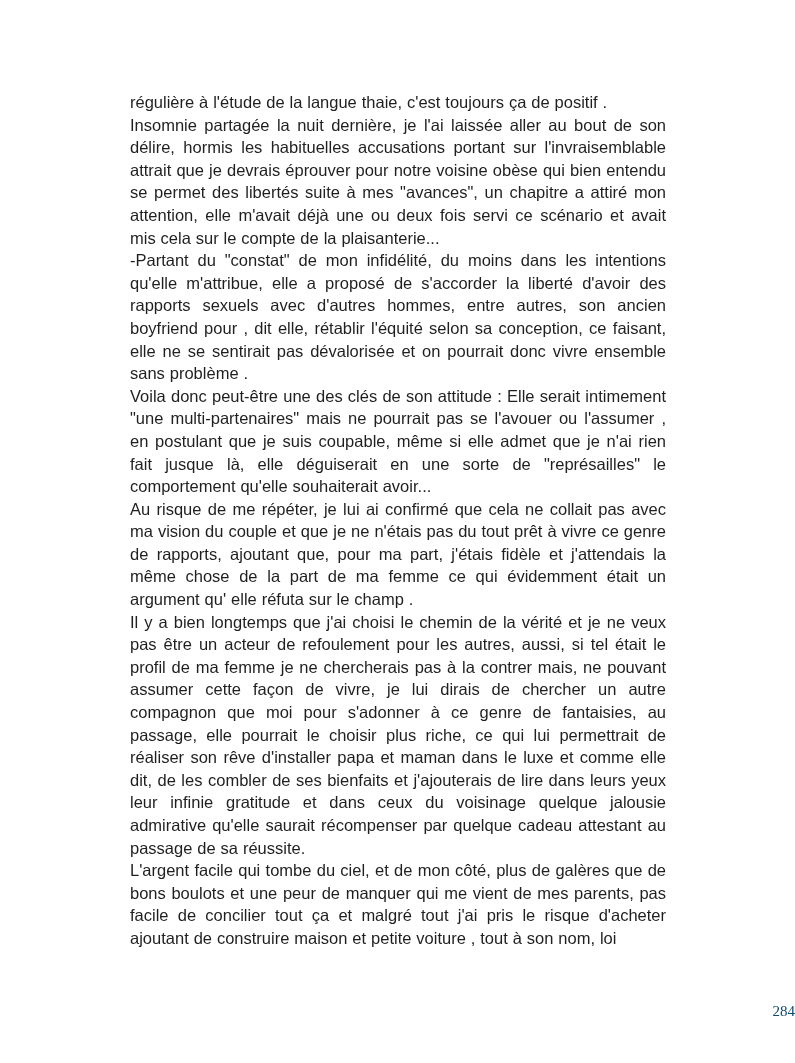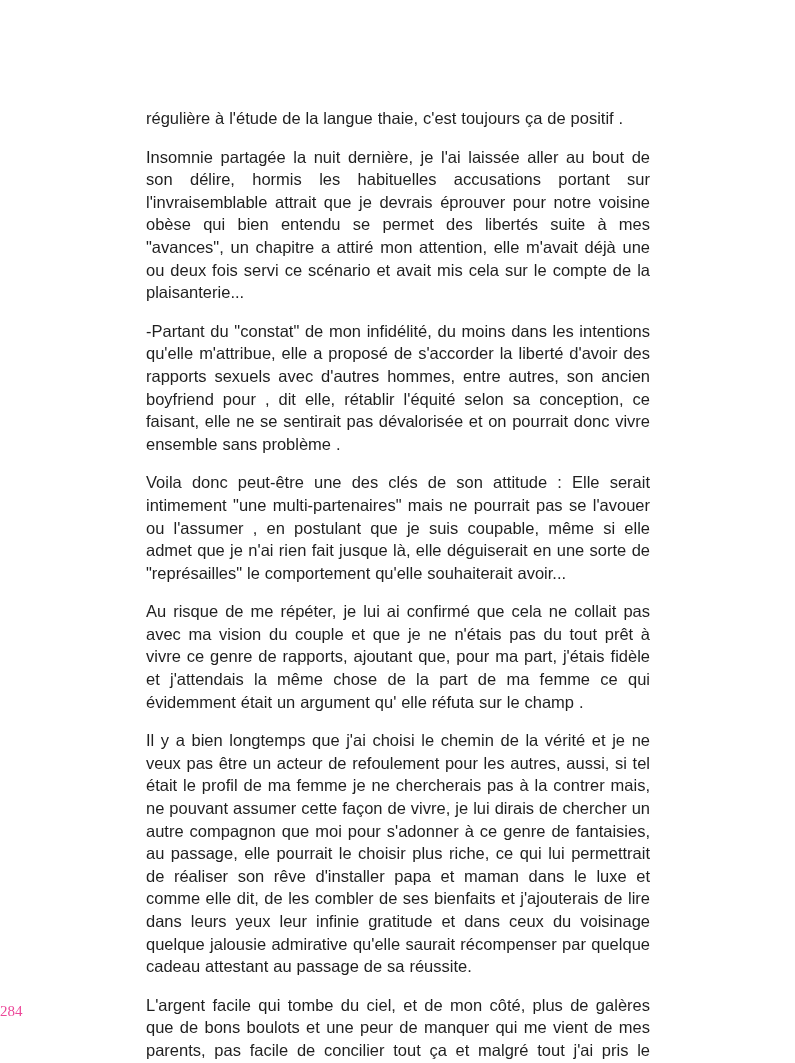--- a/index.html
+++ b/index.html
@@ -21,32 +21,32 @@
     left: 130px;
     top: 91px;
     width: 536px;
     color: #1f1f1f;
     font-size: 16.5px;
     line-height: 22.6px;
     text-align: justify;
     word-spacing: 0.02em;
   }
   .text-block p {
-    margin: 16px;
+    margin: 0;
     padding: 0;
   }
   .page-number {
     position: absolute;
     left: 0;
     top: 1003px;
     width: 100%;
-    text-align: left;
+    text-align: right;
     font-family: "Liberation Serif", serif;
     font-size: 15px;
-    color: #ec4899;
+    color: #0c4a6e;
   }
 </style>
 </head>
 <body>
 
 <div class="page">
   <div class="text-block">
     <p>régulière à l'étude de la langue thaie, c'est toujours ça de positif .</p>
     <p>Insomnie partagée la nuit dernière, je l'ai laissée aller au bout de son délire, hormis les habituelles accusations portant sur l'invraisemblable attrait que je devrais éprouver pour notre voisine obèse qui bien entendu se permet des libertés suite à mes "avances", un chapitre a attiré mon attention, elle m'avait déjà une ou deux fois servi ce scénario et avait mis cela sur le compte de la plaisanterie...</p>
     <p>-Partant du "constat" de mon infidélité, du moins dans les intentions qu'elle m'attribue, elle a proposé de s'accorder la liberté d'avoir des rapports sexuels avec d'autres hommes, entre autres, son ancien boyfriend pour , dit elle, rétablir l'équité selon sa conception, ce faisant, elle ne se sentirait pas dévalorisée et on pourrait donc vivre ensemble sans problème .</p>

